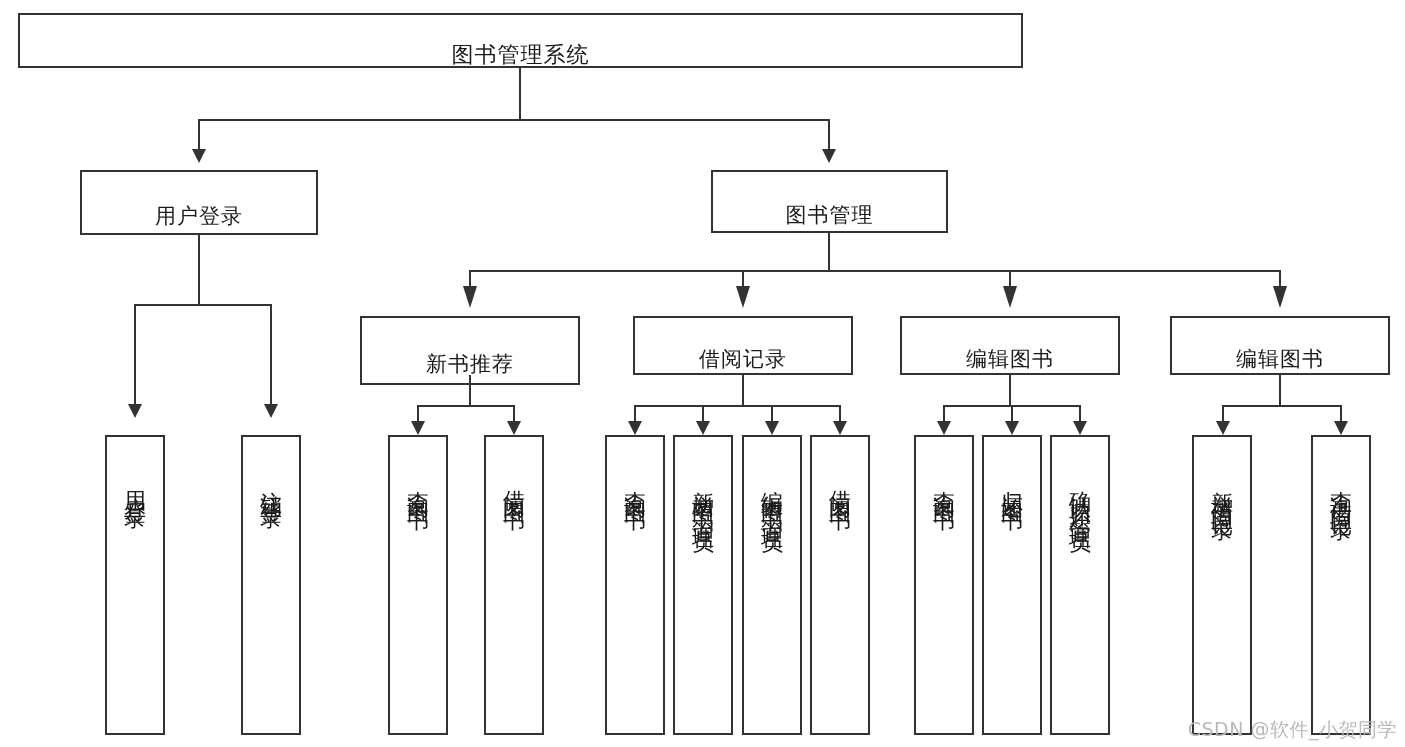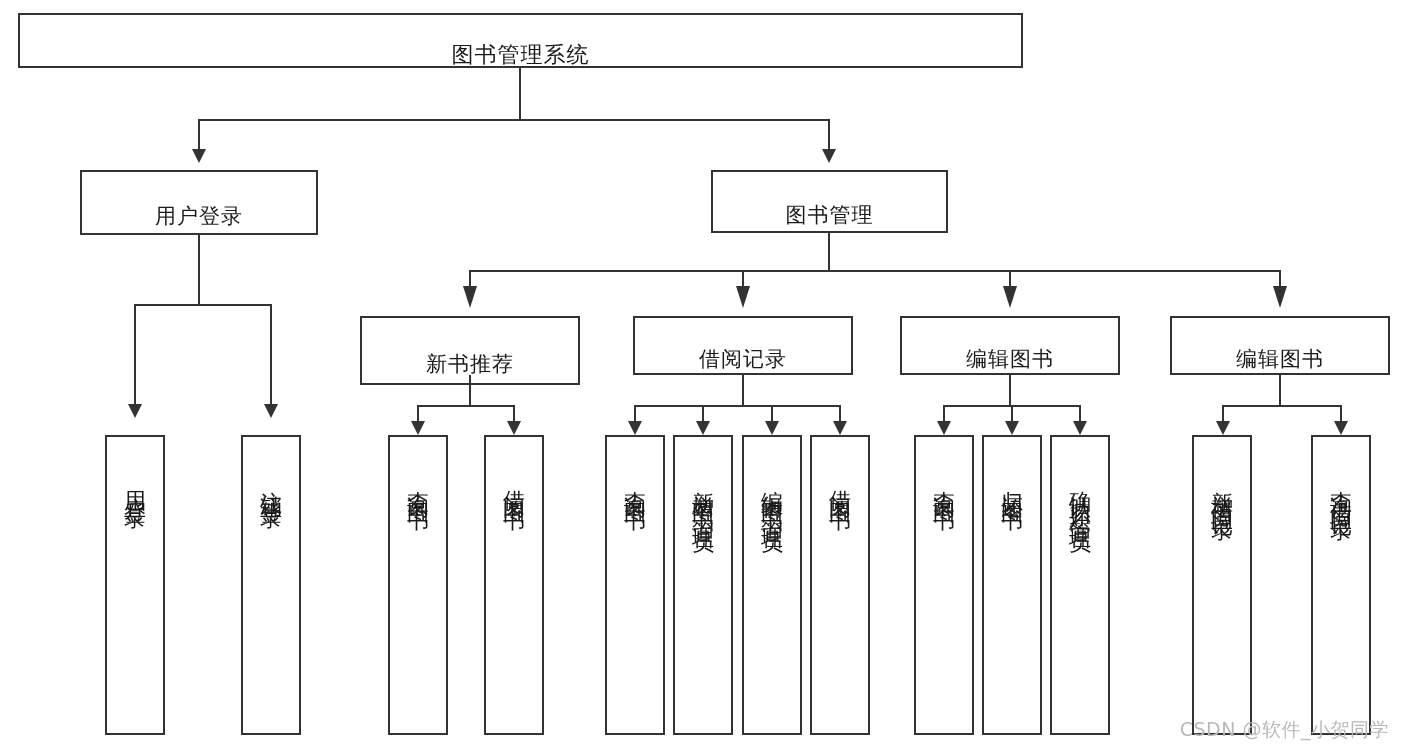--- a/index.html
+++ b/index.html
@@ -58,21 +58,21 @@
   .arrow{
     position:absolute;
     width:0;height:0;
     border-left:7px solid transparent;
     border-right:7px solid transparent;
     border-top:14px solid #333333;
   }
   
   #watermark{
     position:absolute;
-    right:16px;
+    right:8px;
     bottom:4px;
     font-size:19px;
     color:#b9b9b9;
     letter-spacing:0.5px;
     user-select:none;
     white-space:nowrap;
   }
 </style>
 </head>
 <body>

